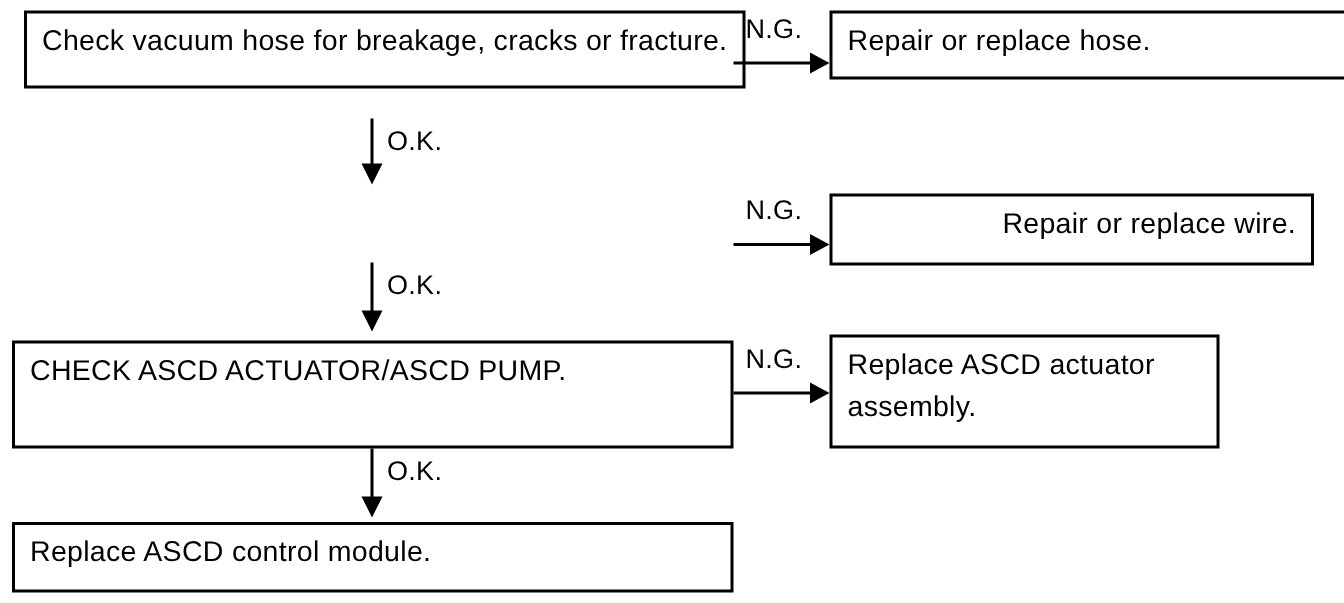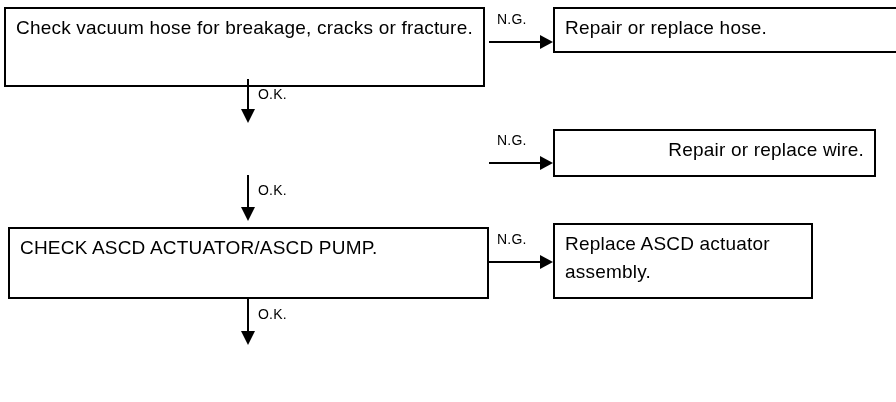--- a/index.html
+++ b/index.html
@@ -21,21 +21,21 @@
     box-sizing: border-box;
     border: 2px solid #000000;
     background: #ffffff;
     font-size: 19px;
     line-height: 28px;
     padding: 5px 10px;
     letter-spacing: 0.2px;
   }
   .label {
     position: absolute;
-    font-size: 14px;
+    font-size: 18px;
     line-height: 20px;
     white-space: nowrap;
     letter-spacing: 0.2px;
   }
   .h-line {
     position: absolute;
     height: 2px;
     background: #000000;
   }
   .v-line {
@@ -56,21 +56,21 @@
     border-left: 7px solid transparent;
     border-right: 7px solid transparent;
     border-top: 14px solid #000000;
   }
 </style>
 </head>
 <body>
 
 <div class="stage">
 
-  <div class="box" style="left:4px; top:7px; width:481px; height:80px;">
+  <div class="box" style="left:16px; top:7px; width:481px; height:52px;">
     <span>Check vacuum hose for breakage, cracks or fracture.</span>
   </div>
   <div class="label" style="left:497px; top:9px;">N.G.</div>
   <div class="h-line" style="left:489px; top:41px; width:52px;"></div>
   <div class="arrow-right" style="left:540px; top:35px;"></div>
   <div class="box" style="left:553px; top:7px; width:380px; height:46px;">
     <span>Repair or replace hose.</span>
   </div>
   <div class="v-line" style="left:247px; top:79px; height:32px;"></div>
   <div class="arrow-down" style="left:241px; top:109px;"></div>
@@ -92,14 +92,17 @@
   <div class="label" style="left:497px; top:229px;">N.G.</div>
   <div class="h-line" style="left:489px; top:261px; width:52px;"></div>
   <div class="arrow-right" style="left:540px; top:255px;"></div>
   <div class="box" style="left:553px; top:223px; width:260px; height:76px;">
     <span>Replace ASCD actuator assembly.</span>
   </div>
   <div class="v-line" style="left:247px; top:299px; height:34px;"></div>
   <div class="arrow-down" style="left:241px; top:331px;"></div>
   <div class="label" style="left:258px; top:304px;">O.K.</div>
 
+  <div class="box" style="left:8px; top:348px; width:481px; height:47px;">
+    <span>Replace ASCD control module.</span>
+  </div>
 
 </div>
 
 </body></html>

